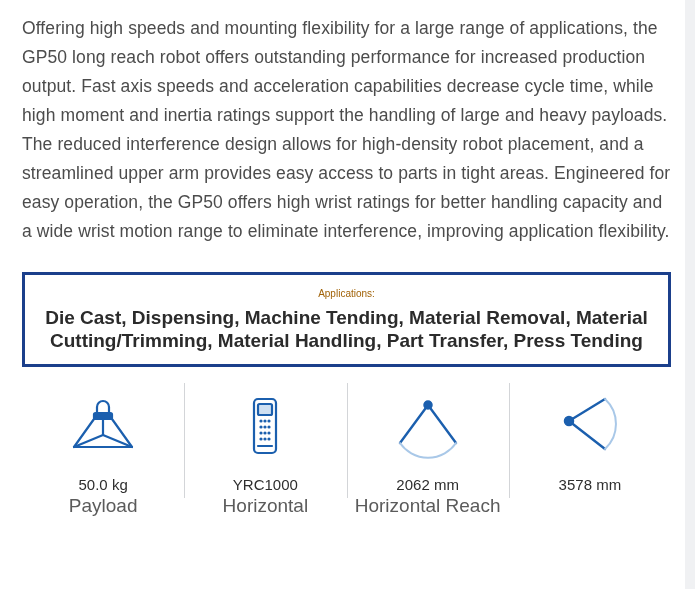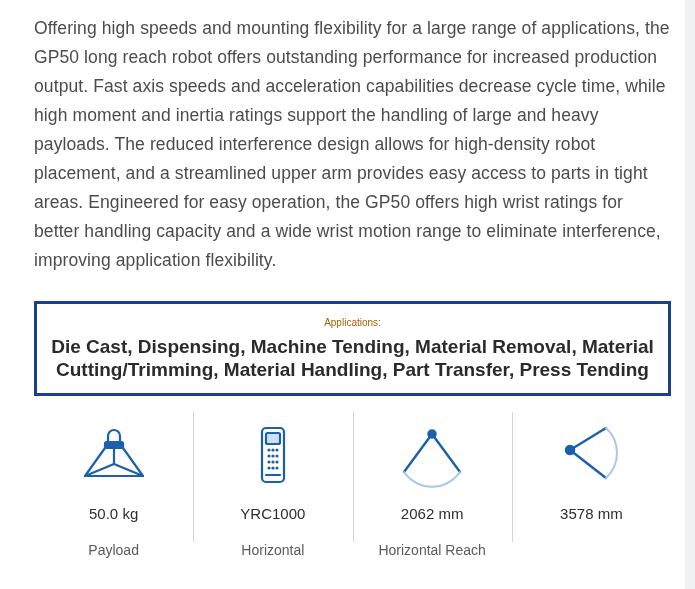--- a/index.html
+++ b/index.html
@@ -12,21 +12,21 @@
     background: #ffffff;
     font-family: "Liberation Sans", sans-serif;
     color: #4a4a4a;
     overflow: hidden;
   }
   .page {
     position: relative;
     width: 695px;
     height: 589px;
     box-sizing: border-box;
-    padding: 14px 24px 0 34px;
+    padding: 14px 24px 0 22px;
   }
   .description {
     font-size: 17.5px;
     line-height: 29px;
     color: #4c4c4c;
     letter-spacing: 0.1px;
     margin: 0;
   }
   .applications-box {
     margin-top: 26px;
@@ -75,24 +75,24 @@
     justify-content: center;
   }
   .spec-value {
     font-size: 15px;
     font-weight: normal;
     color: #2e2e2e;
     margin-top: 10px;
     line-height: 20px;
   }
   .spec-label {
-    font-size: 14px;
+    font-size: 19px;
     color: #5b5b5b;
     line-height: 20px;
-    margin-top: 16px;
+    margin-top: 1px;
   }
   .right-rail {
     position: absolute;
     top: 0;
     right: 0;
     width: 10px;
     height: 589px;
     background: #f0f1f3;
   }
 </style>

